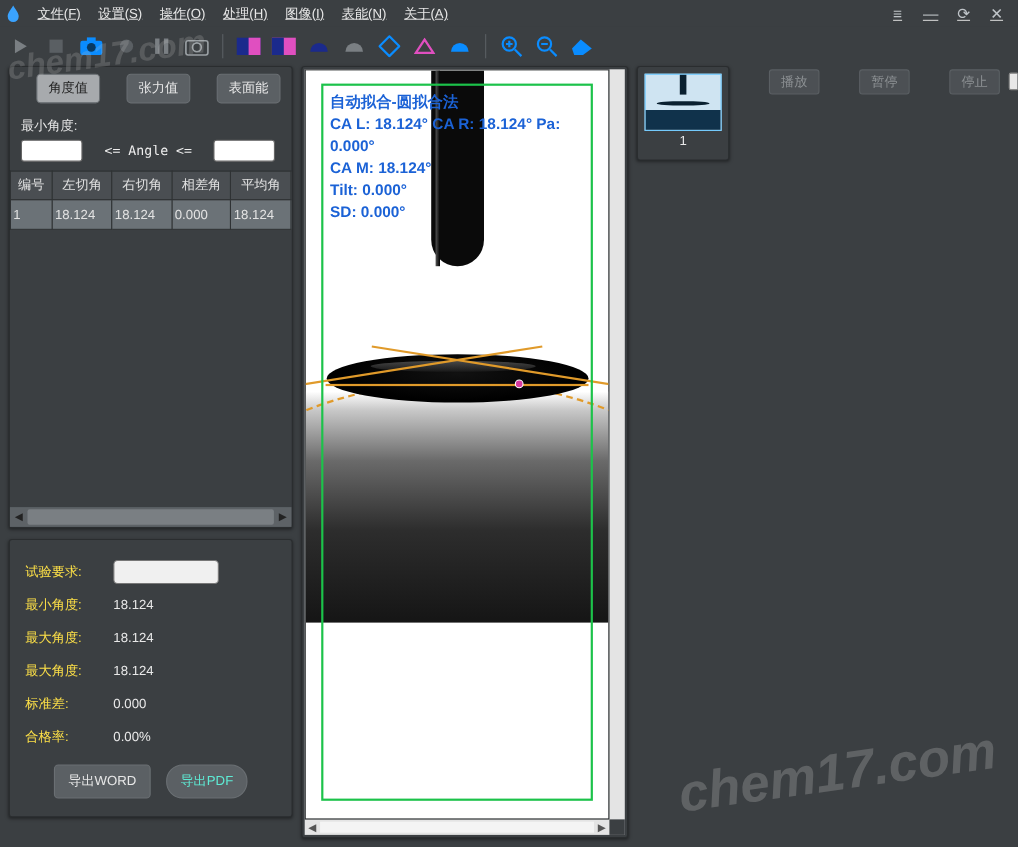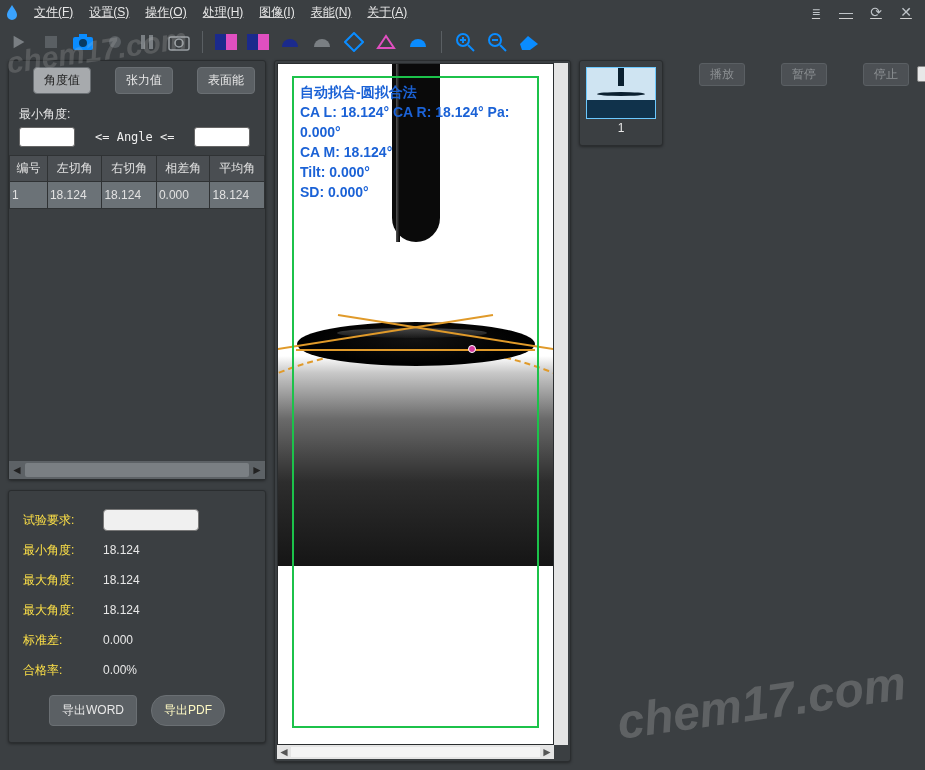--- a/index.html
+++ b/index.html
@@ -83,21 +83,21 @@
 .summary { padding:14px 14px 16px; }
 .summary .row { display:flex; align-items:center; height:30px; }
 .summary .row .lbl { width:80px; color:#fde047; }
 .summary .row .val { width:80px; text-align:left; color:#e8e8e8; font-family:Arial; }
 .summary .row input { width:96px; height:22px; border-radius:4px; border:1px solid #777; background:#f0f0f0; }
 .btn-row { display:flex; gap:14px; padding:10px 0 0 26px; }
 .btn {
   background:#5b6064; color:#e8e8e8; border:1px solid #6a6f73; border-radius:4px;
   padding:6px 12px; cursor:pointer;
 }
-.btn.disabled { color:#fef9c3; cursor:default;border-radius:15px; }
+.btn.disabled { color:#5eead4; cursor:default;border-radius:15px; }
 
 .right-col { flex:1; display:flex; flex-direction:row; gap:8px; }
 .view-panel { flex:1; display:flex; flex-direction:column; }
 .image-area {
   flex:1; background:#fff; position:relative; overflow:hidden;
   border:1px solid #2a2d2f;
 }
 .image-scroll-v { width:14px; background:#e4e4e4; }
 .image-row { display:flex; flex:1; }
 .image-scroll-h { height:14px; background:#e4e4e4; display:flex; align-items:center;}

